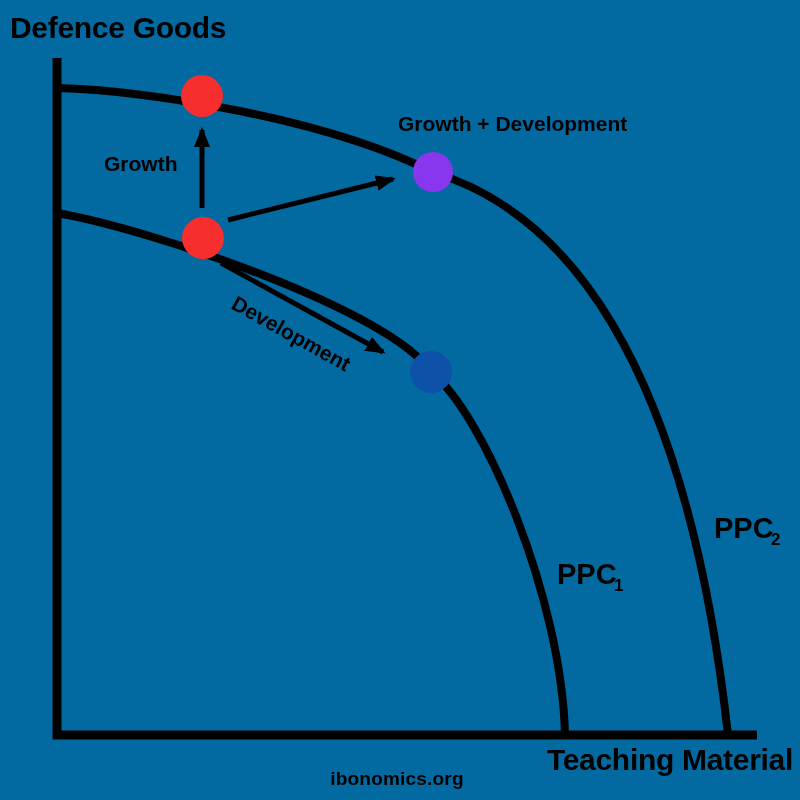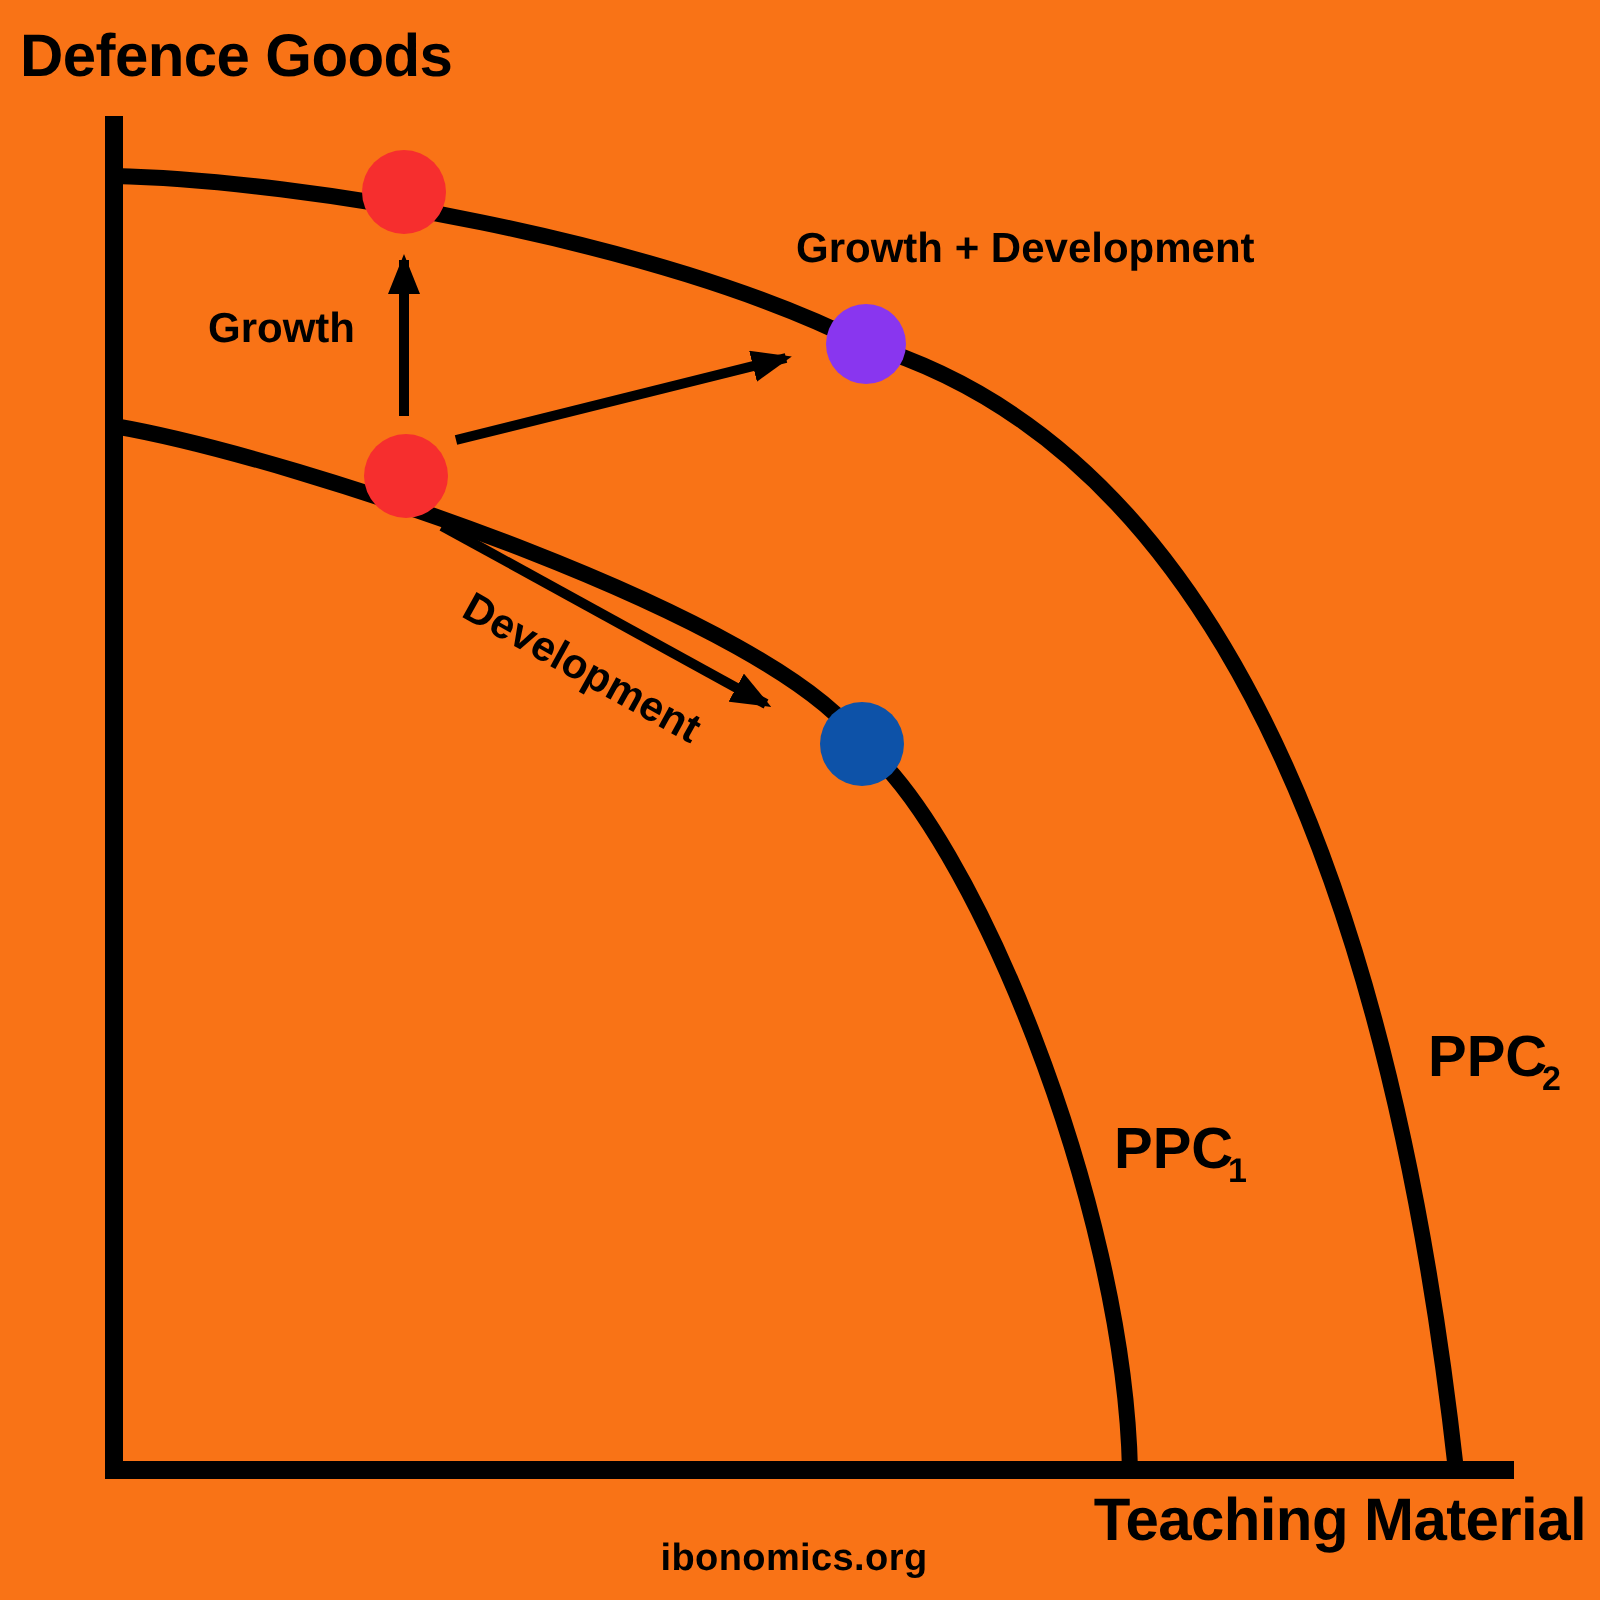--- a/index.html
+++ b/index.html
@@ -1,19 +1,19 @@
 <!DOCTYPE html>
 <html><head>
 <meta charset="utf-8">
 <style>
   html,body{margin:0;padding:0;background:#ffffff;}
   .canvas{
     position:relative;
     width:800px;height:800px;
-    background:#f97316;
+    background:#0369a1;
     font-family:"Liberation Sans", sans-serif;
     overflow:hidden;
   }
   svg text{
     font-family:"Liberation Sans", sans-serif;
     fill:#000000;
   }
   .axis-title{font-size:30px;font-weight:700;letter-spacing:-0.3px;}
   .ann{font-size:21px;font-weight:700;}
   .ppc{font-size:29px;font-weight:700;}

